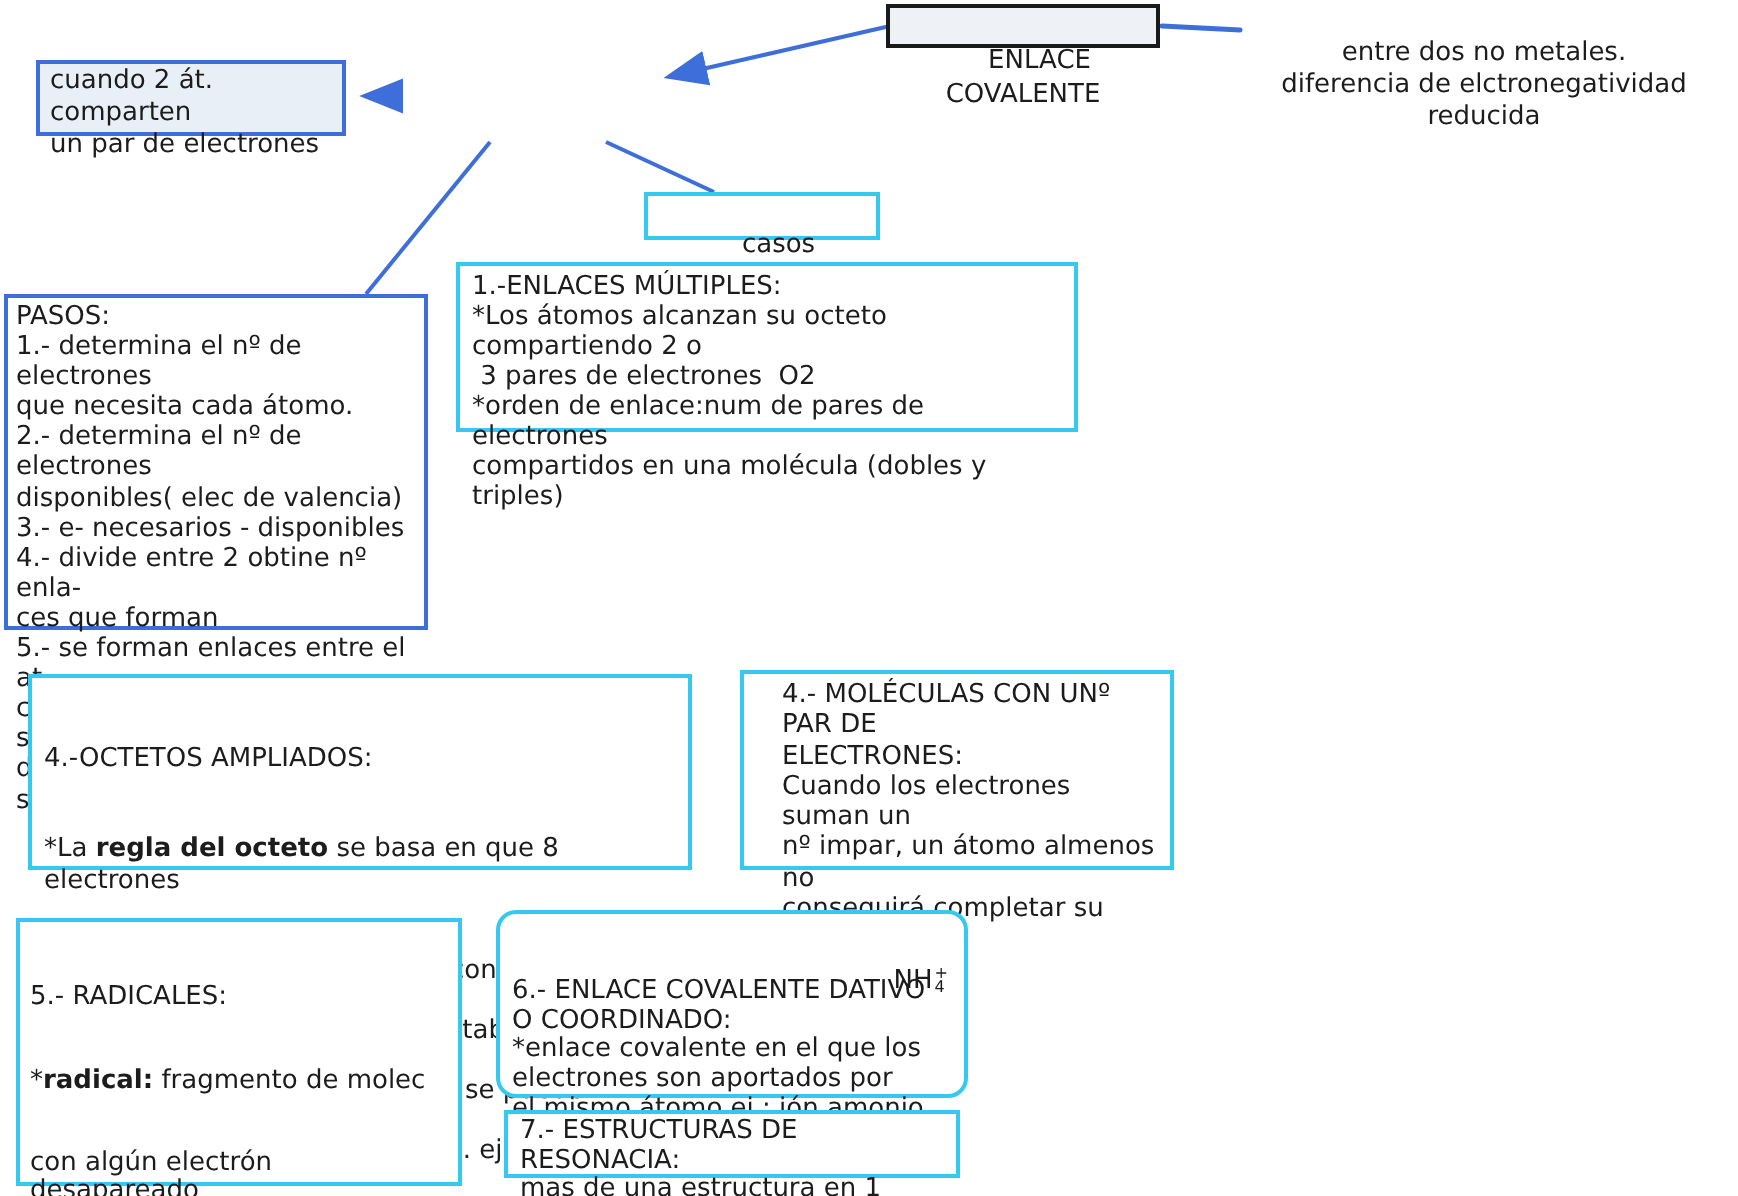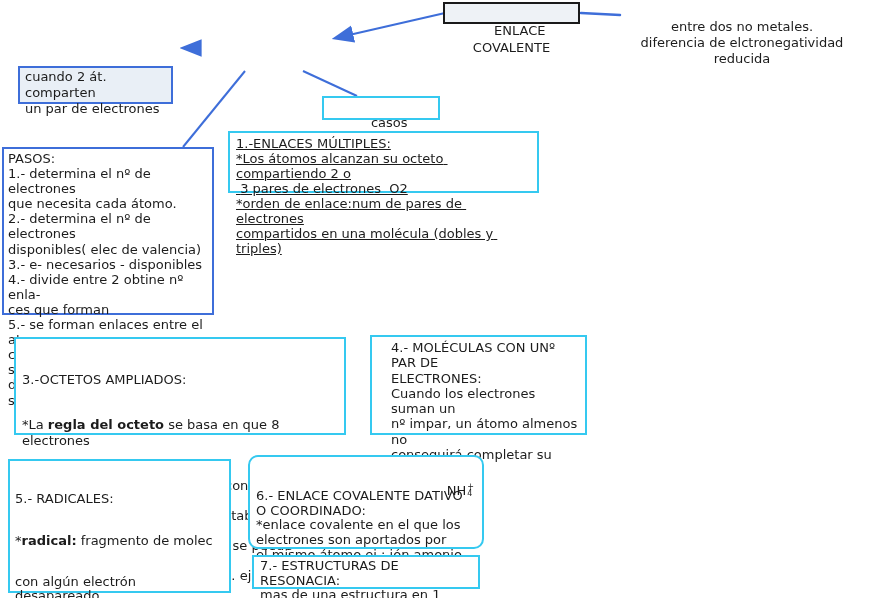--- a/index.html
+++ b/index.html
@@ -31,24 +31,24 @@
     position:absolute;right:8px;top:26px;
     font-size:13px;line-height:13px;display:inline-flex;align-items:center;
     white-space:nowrap;
   }
   .formula .stack{display:inline-flex;flex-direction:column;font-size:8px;line-height:7px;margin-left:1px;}
 
   
   #enlace   {left:443px;top:2px;  width:137px;height:22px;font-size:13px;line-height:17px;}
   #note     {left:618px;top:3px;  width:248px;margin-top:16px;}
   #teoria   {left:200px;top:28px; width:122px;height:42px;font-size:13px;line-height:18px;padding-top:2px;}
-  #definicion{left:18px;top:30px; width:155px;height:38px;border:2px solid #3e6ed9;font-size:13px;line-height:16px;padding:1px 5px;margin-top:36px;}
+  #definicion{left:18px;top:30px; width:155px;height:38px;border:2px solid #3e6ed9;font-size:13px;line-height:16px;padding:1px 5px;}
   #casos    {left:322px;top:96px; width:118px;height:24px;text-align:center;padding:2px 4px;line-height:15px;}
   #pasos    {left:2px;  top:147px;width:212px;height:168px;line-height:15.1px;padding:2px 4px;}
-  #box1     {left:228px;top:131px;width:311px;height:62px;line-height:15px;text-decoration:underline;}
+  #box1     {left:228px;top:131px;width:311px;height:85px;line-height:15px;}
   #box2     {left:230px;top:227px;width:262px;height:71px;line-height:15.2px;}
   #box3     {left:14px; top:337px;width:332px;height:98px;line-height:15.1px;}
   #box4     {left:370px;top:335px;width:217px;height:100px;line-height:15.3px;padding-left:19px;}
   #box5     {left:8px;  top:459px;width:223px;height:134px;line-height:13.9px;padding:3px 5px;}
   #box6     {left:248px;top:455px;width:236px;height:94px;line-height:14.6px;border-radius:10px;}
   #box7     {left:252px;top:555px;width:228px;height:34px;line-height:14.5px;padding:2px 6px;}
 </style>
 </head>
 <body>
 
@@ -95,21 +95,21 @@
 distribuyen como pares solitarios.</div>
 
   <div id="box1" class="node cyan-box">1.-ENLACES MÚLTIPLES:
 *Los átomos alcanzan su octeto compartiendo 2 o
  3 pares de electrones  O2
 *orden de enlace:num de pares de electrones
 compartidos en una molécula (dobles y triples)</div>
 
 
   <div id="box3" class="node cyan-box">
-    <div>3.-OCTETOS AMPLIADOS:</div>
+    <div>4.-OCTETOS AMPLIADOS:</div>
     <div><span>*La </span><b>regla del octeto</b><span> se basa en que 8 electrones</span></div>
     <div>completan la capa de valencia con 1 orbital s y 3 p.
 A partir del tercer período de la tabla, los elementos
  disponen de orbitales d vacíos, se puede ampliar
 su octeto: 10, 12 o + electrones. ej :SF6</div>
   </div>
 
   <div id="box4" class="node cyan-box">4.- MOLÉCULAS CON UNº PAR DE
 ELECTRONES:
 Cuando los electrones suman un

